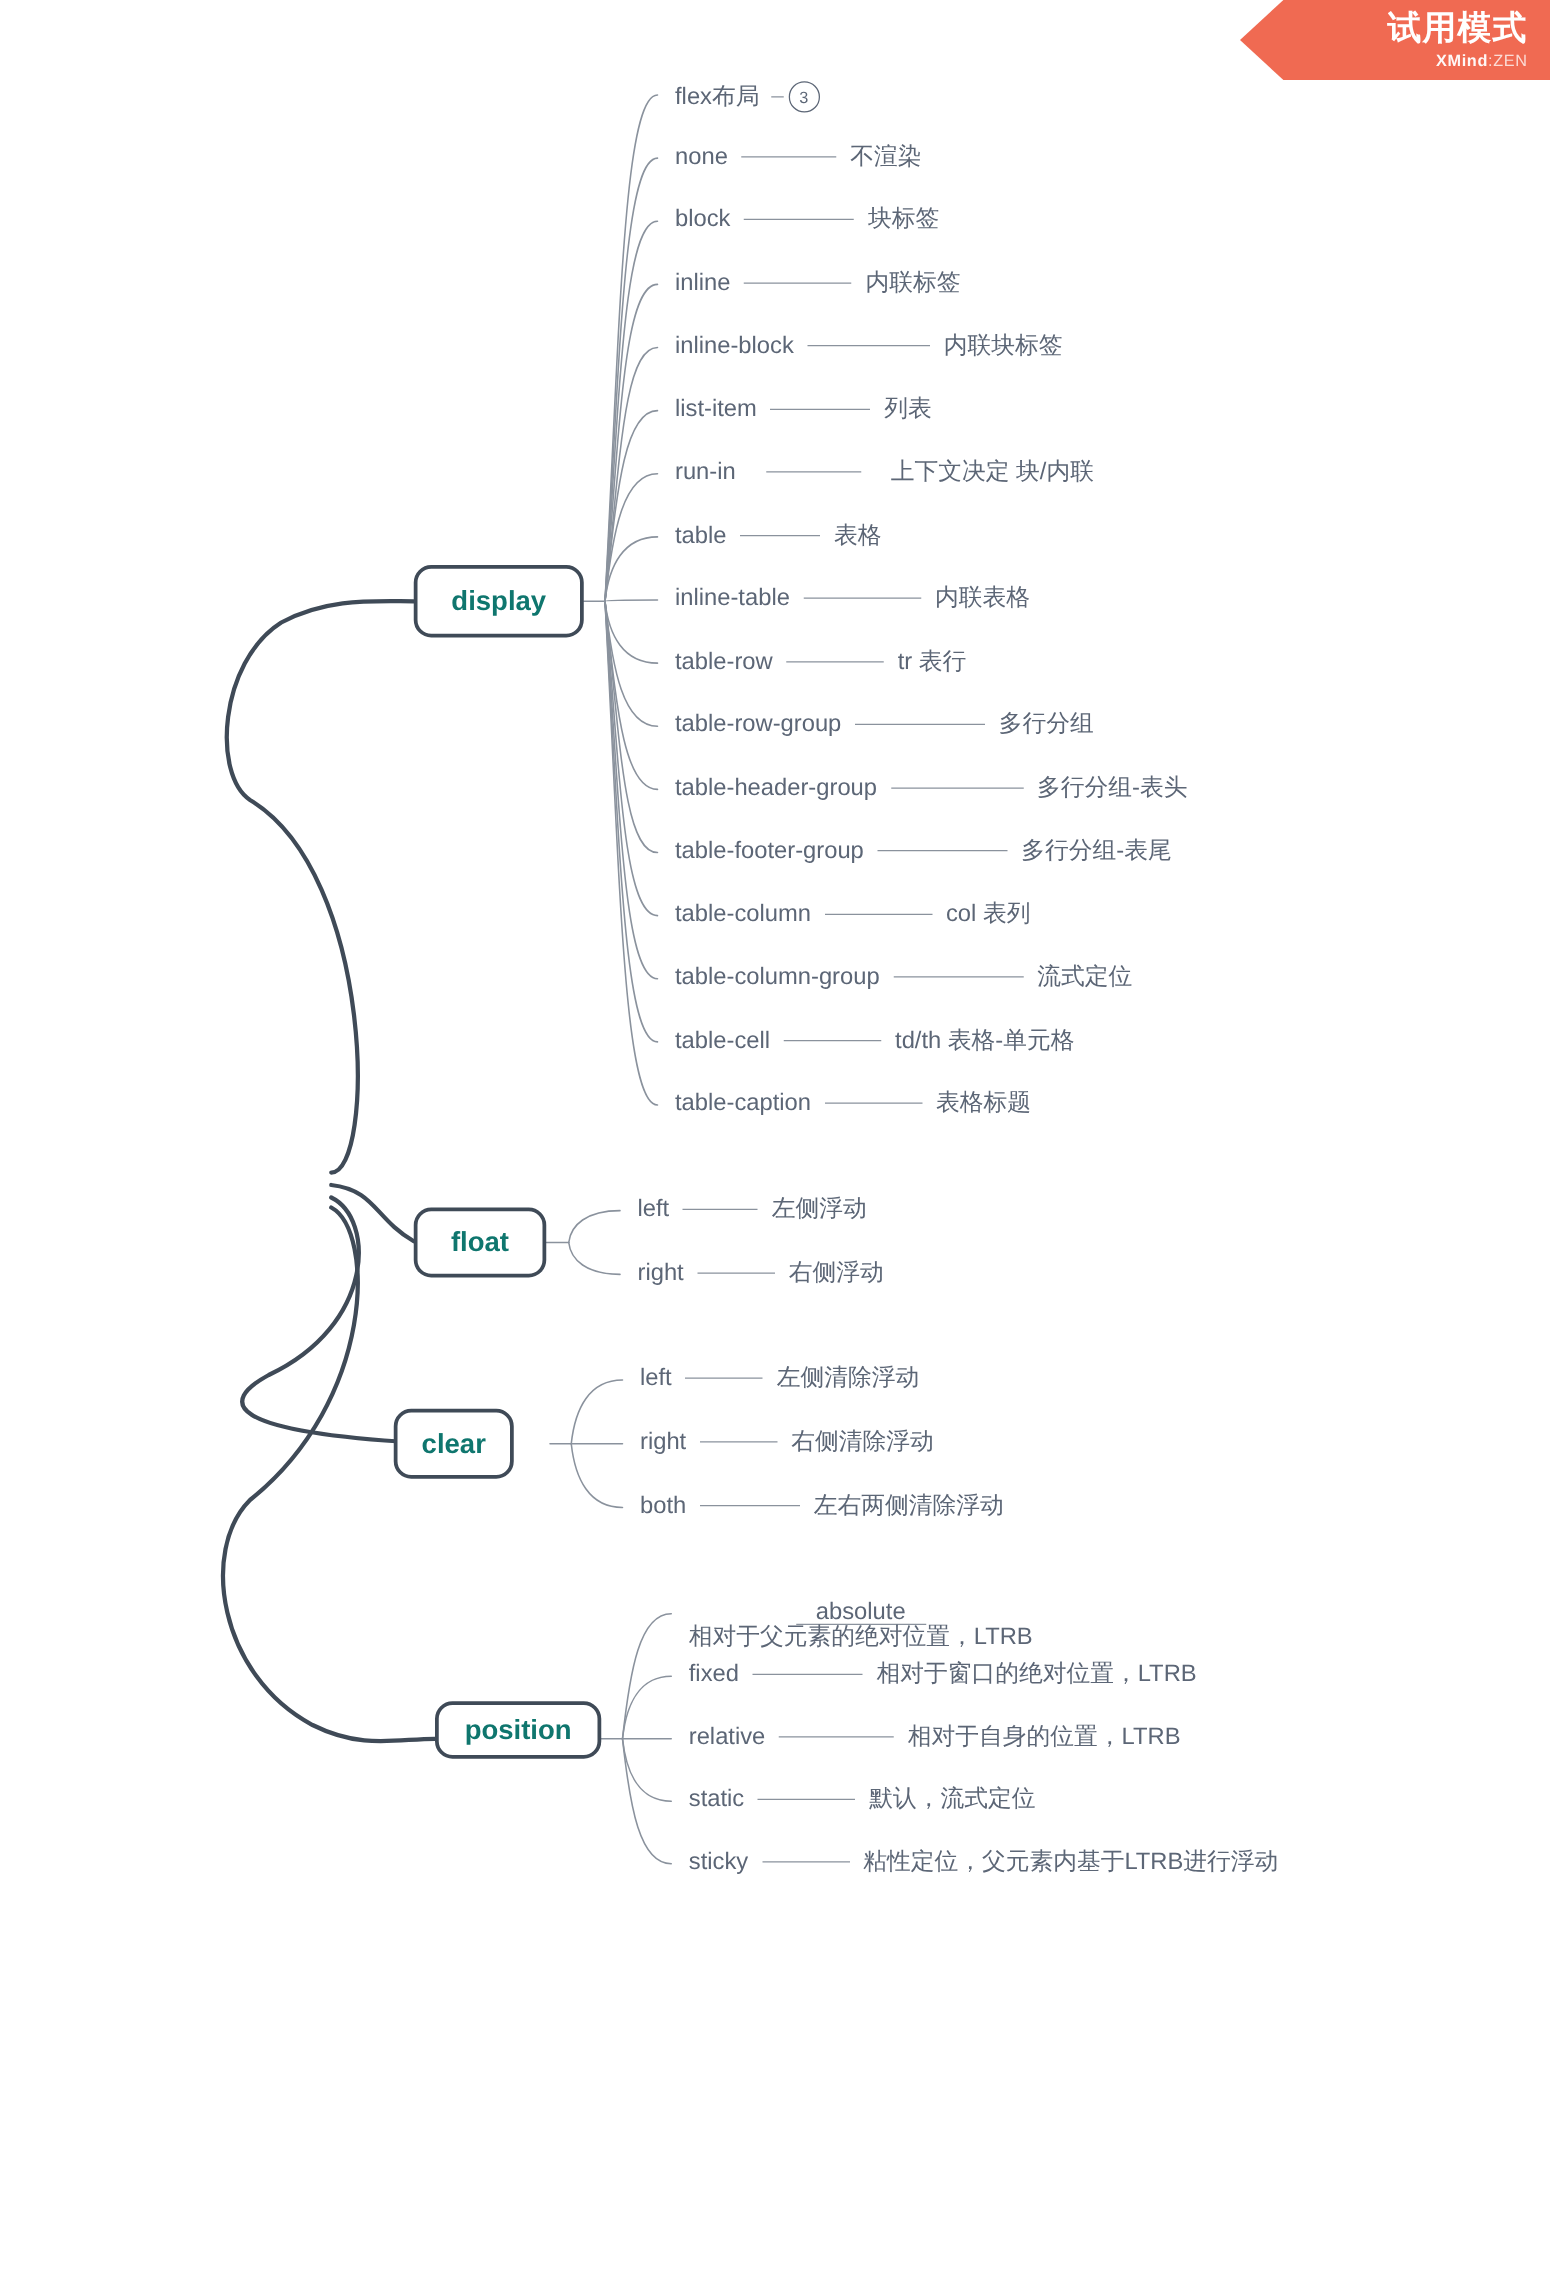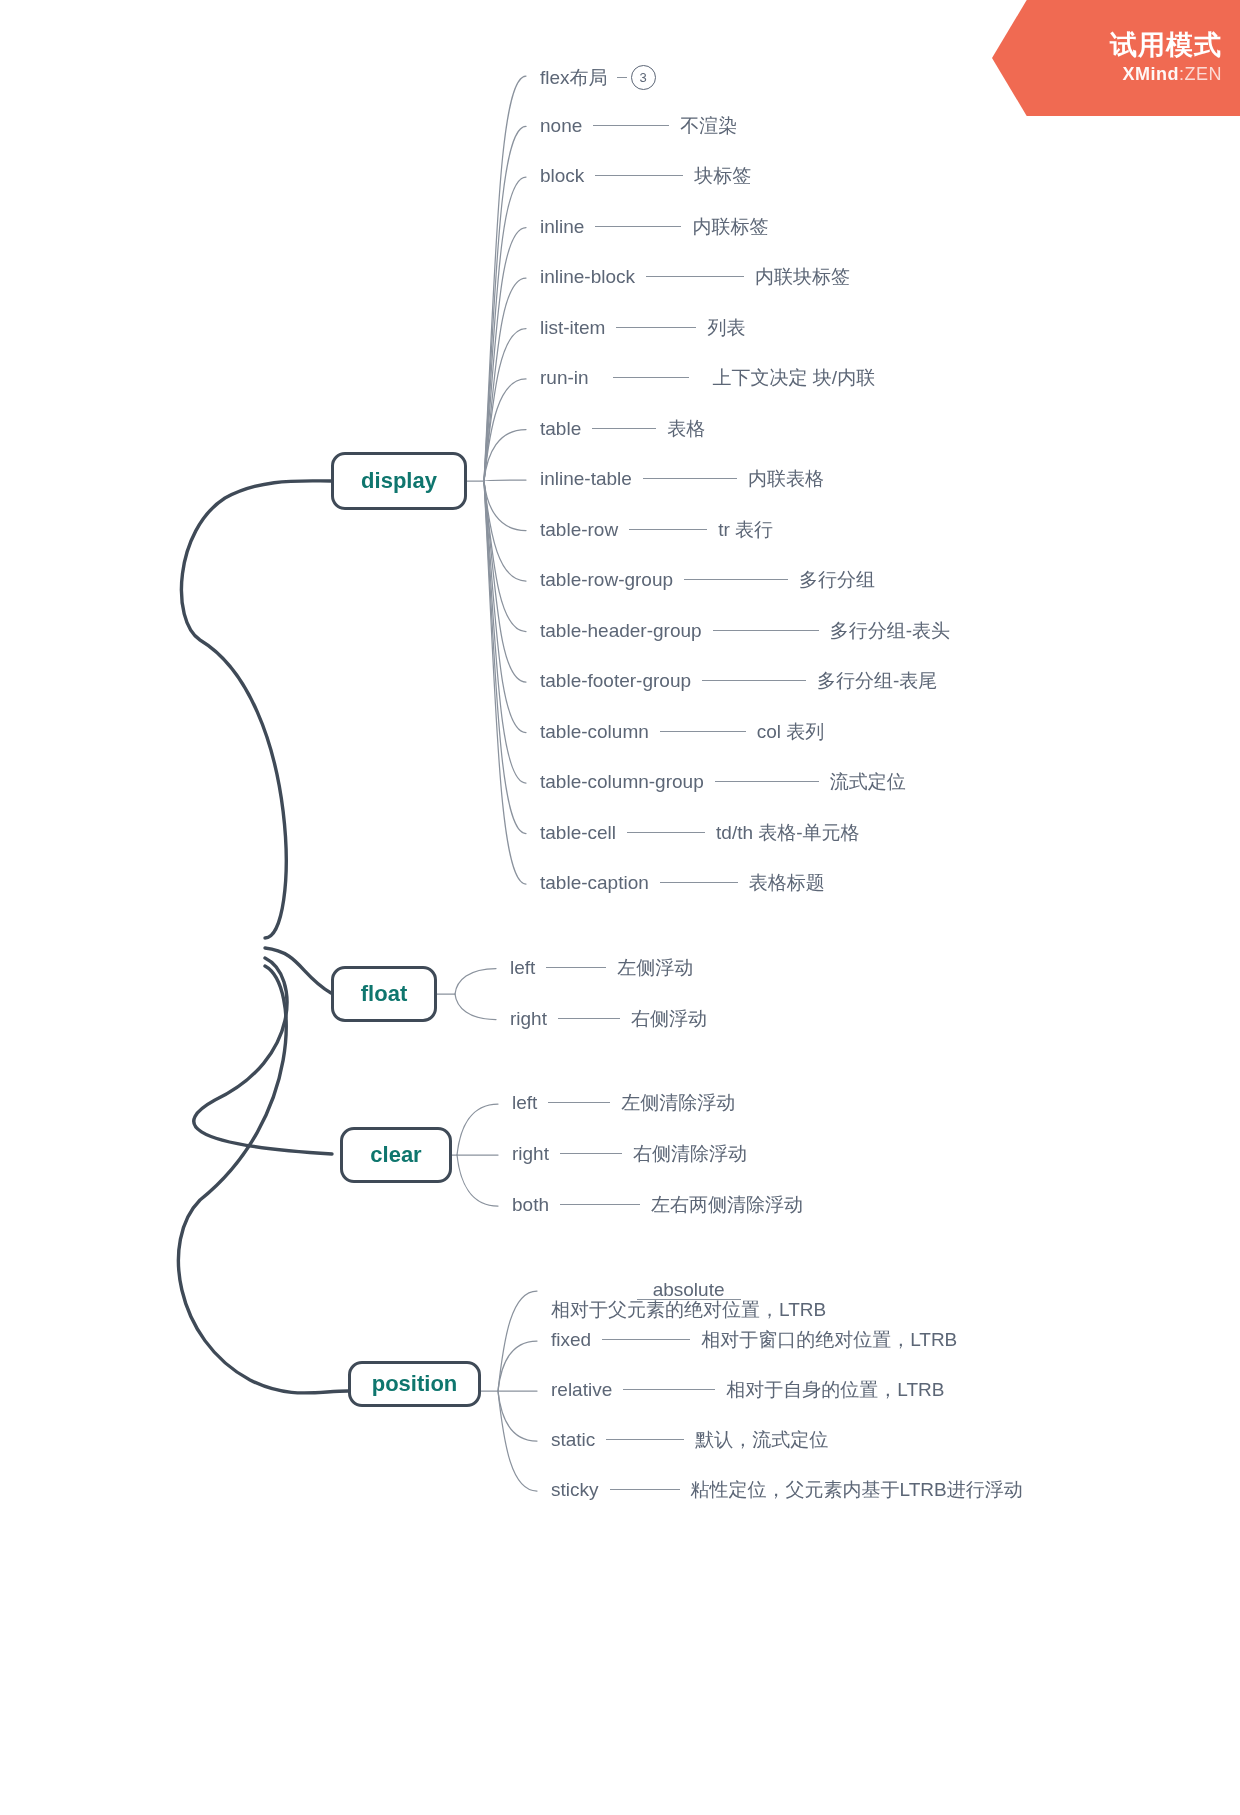--- a/index.html
+++ b/index.html
@@ -8,28 +8,28 @@
     background:#ffffff;
     font-family:"Liberation Sans","DejaVu Sans",sans-serif;
     position:relative;overflow:hidden;
     color:#3f4a57;
   }
   #canvas{position:absolute;inset:0;width:1240px;height:1815px;}
   svg.wires{position:absolute;left:0;top:0;width:1240px;height:1815px;pointer-events:none;}
 
   
   .trial-banner{
-    position:absolute;top:0;right:0;width:248px;height:116px;
+    position:absolute;top:0;right:0;width:248px;height:64px;
     background:#f06a52;color:#fff;
     clip-path:polygon(14% 0%,100% 0%,100% 100%,14% 100%,0% 50%);
     display:flex;flex-direction:column;align-items:flex-end;
     justify-content:center;padding-right:18px;box-sizing:border-box;
   }
   .trial-title{font-size:27px;font-weight:600;letter-spacing:1px;line-height:1.05;}
-  .trial-sub{font-size:18px;letter-spacing:.5px;margin-top:4px;opacity:.95;}
+  .trial-sub{font-size:13px;letter-spacing:.5px;margin-top:4px;opacity:.95;}
   .trial-sub b{font-weight:700;}
   .trial-sub .sep{opacity:.8;}
   .trial-sub .zen{opacity:.8;font-weight:400;}
 
   
   .node{
     position:absolute;box-sizing:border-box;
     border:3px solid #3f4a57;border-radius:14px;background:#fff;
     display:flex;align-items:center;justify-content:center;
     font-weight:700;color:#0f766e;
@@ -118,21 +118,21 @@
     </div>
   </div>
 
 
   <div class="node branch" style="left:331px;top:452px;width:136px;height:58px;">
     <span>display</span>
   </div>
   <div class="node branch" style="left:331px;top:966px;width:106px;height:56px;">
     <span>float</span>
   </div>
-  <div class="node branch" style="left:340px;top:1127px;width:112px;height:56px;">
+  <div class="node branch" style="left:315px;top:1127px;width:96px;height:56px;">
     <span>clear</span>
   </div>
   <div class="node branch" style="left:348px;top:1361px;width:133px;height:46px;">
     <span>position</span>
   </div>
 
   <div id="leaves">
       <div class="leaf" style="left: 540px; top: 65px;">
         <span class="key">flex布局</span>
         <span class="badge-dash"></span>

